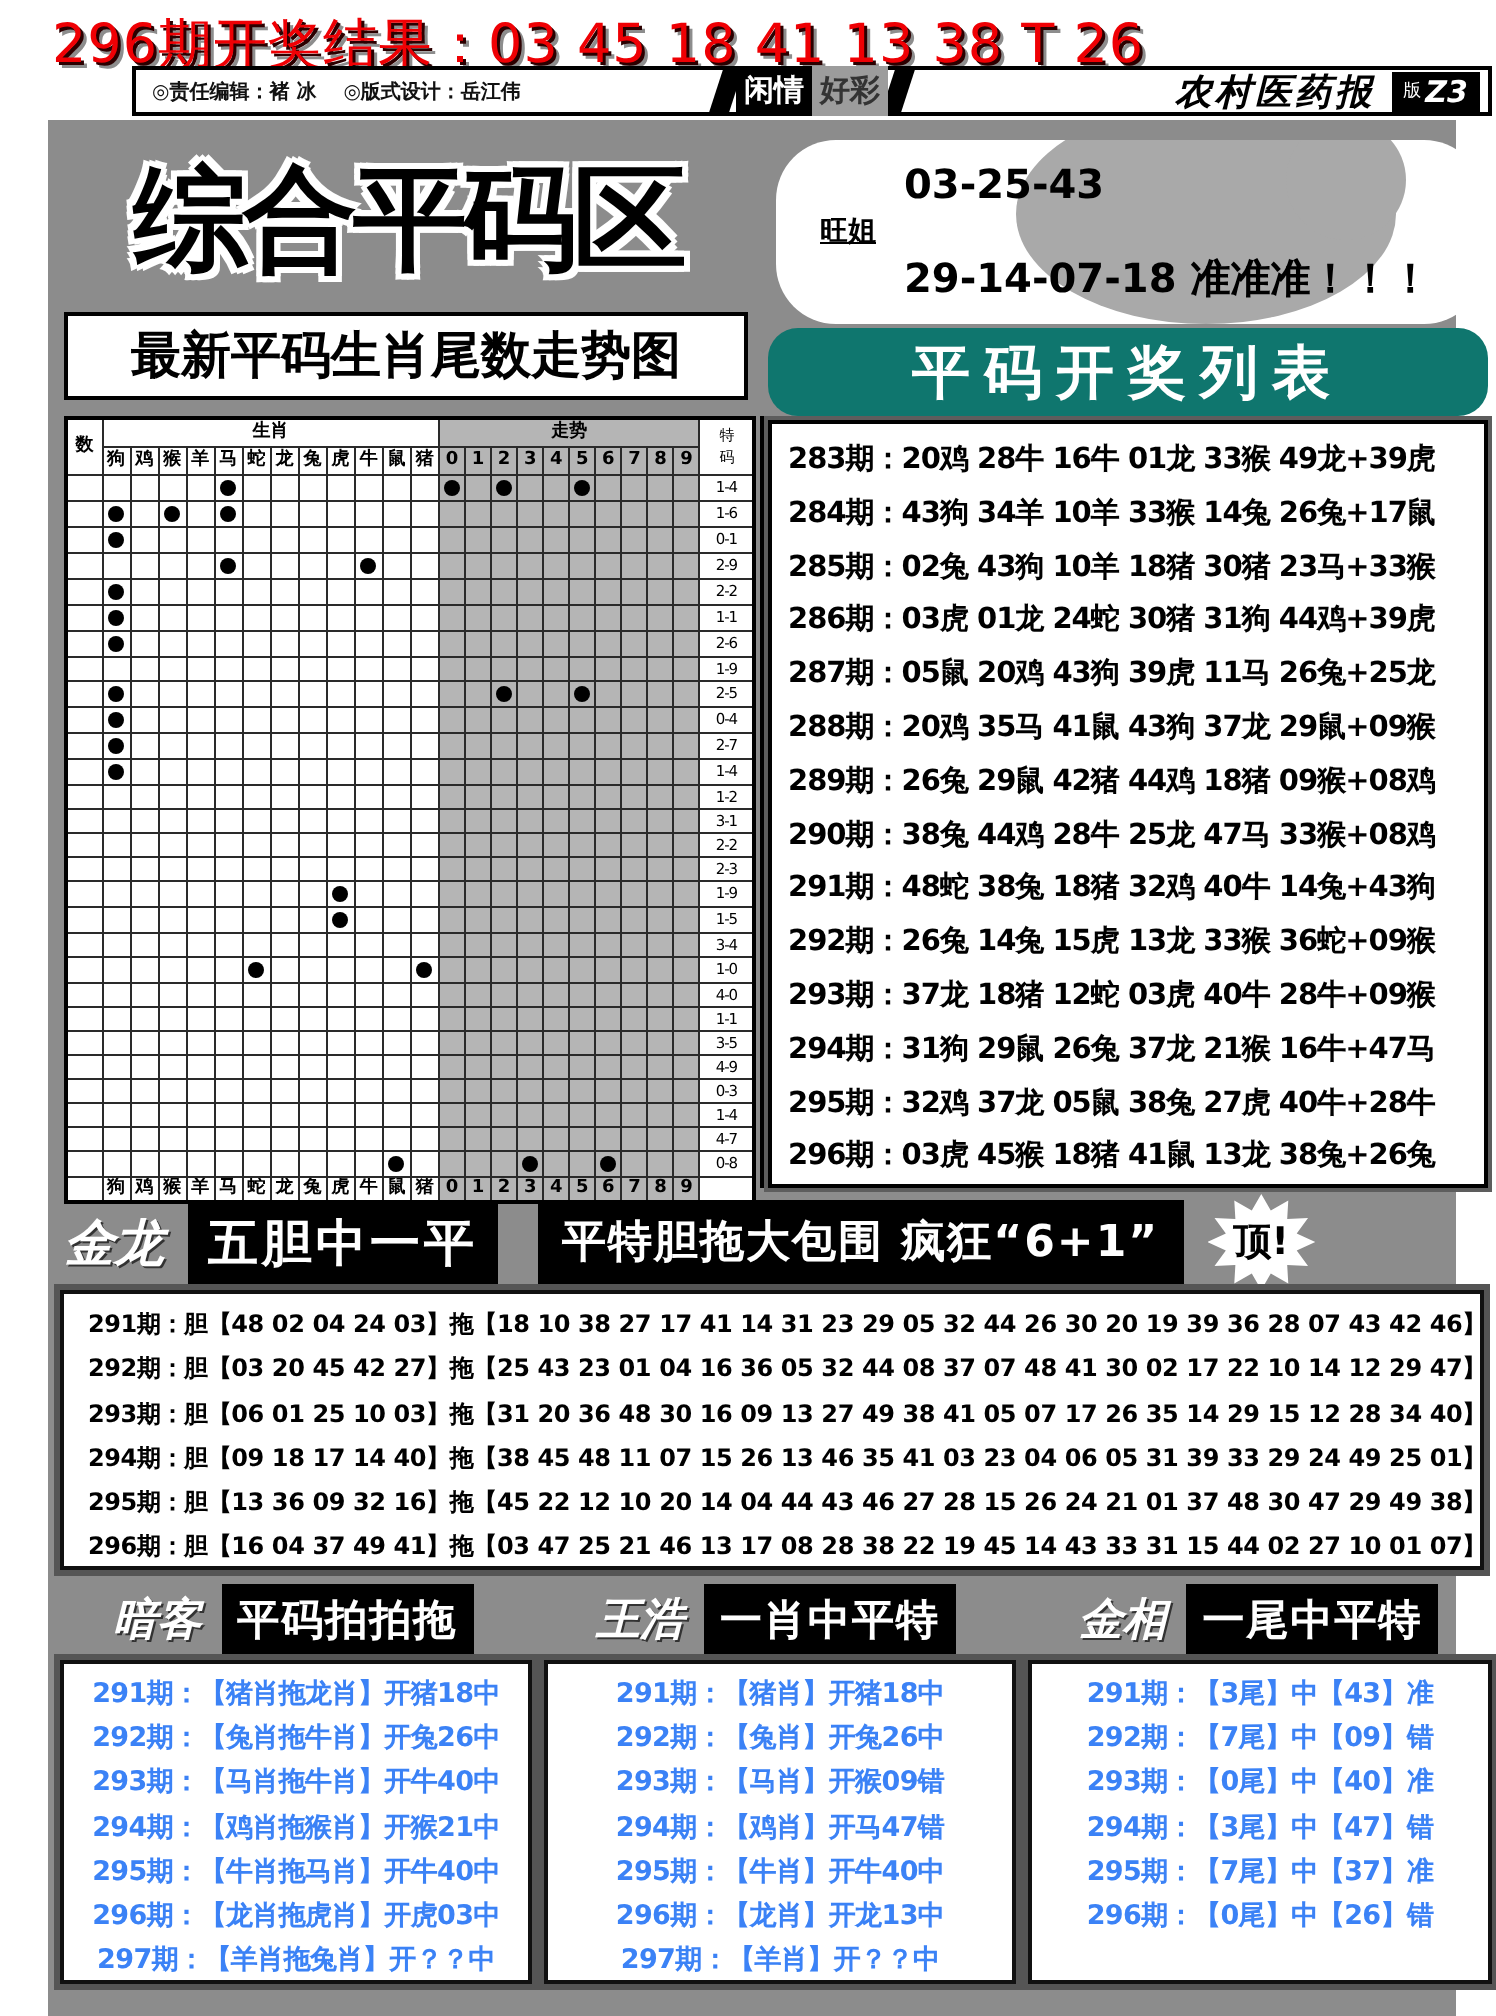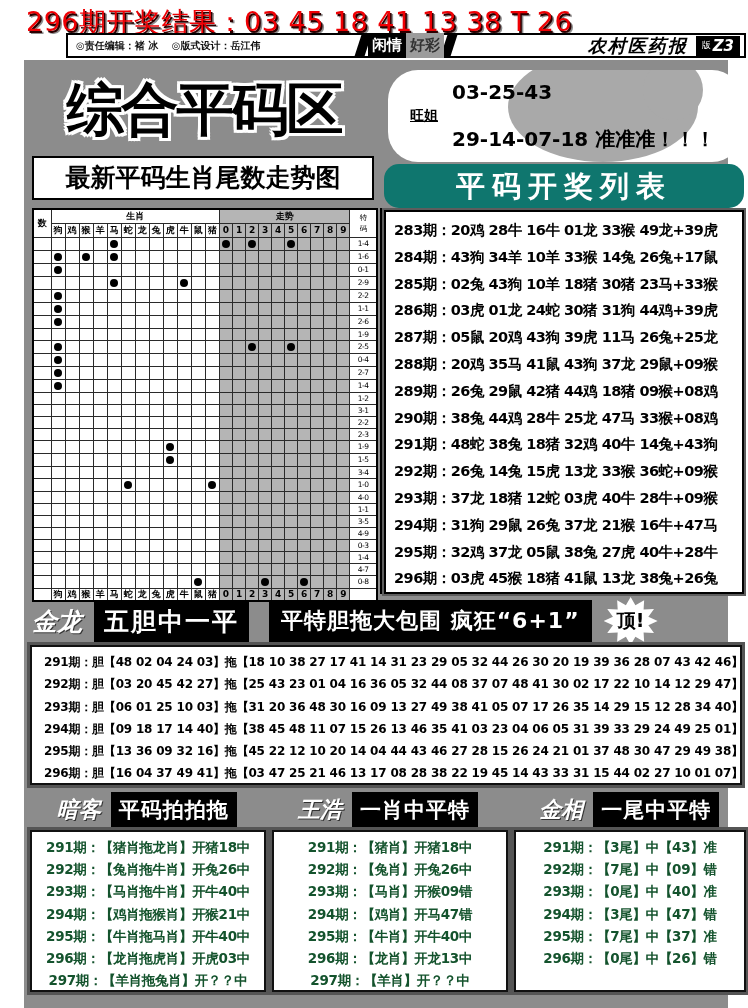--- a/index.html
+++ b/index.html
@@ -109,21 +109,21 @@
   
   .tips-band { position:absolute; left:0; top:730px; width:724px; height:40px; display:flex; }
   .tip-head { width:33.33%; display:flex; align-items:center; justify-content:center; gap:6px; }
   .tip-head .script-name { font-size:22px; }
   .tip-title { background:#000; color:#fff; font-size:21px; font-weight:900; padding:4px 8px; letter-spacing:1px; white-space:nowrap; }
   .tip-box {
     position:absolute; top:770px; width:236px; height:162px;
     background:#fff; border:2px solid #111; box-shadow:0 0 0 3px #555;
     padding-top:4px; text-align:center;
   }
-  .tip-row { font-size:13.5px; font-weight:bold; line-height:22.2px; white-space:nowrap; color:#14532d; letter-spacing:-0.3px; }
+  .tip-row { font-size:13.5px; font-weight:bold; line-height:22.2px; white-space:nowrap; color:#3b82f6; letter-spacing:-0.3px; }
 </style>
 </head>
 <body>
 
 <div class="page">
 
   <div class="banner">296期开奖结果：03 45 18 41 13 38 T 26</div>
 
   <div class="masthead">
     <span class="credits">

